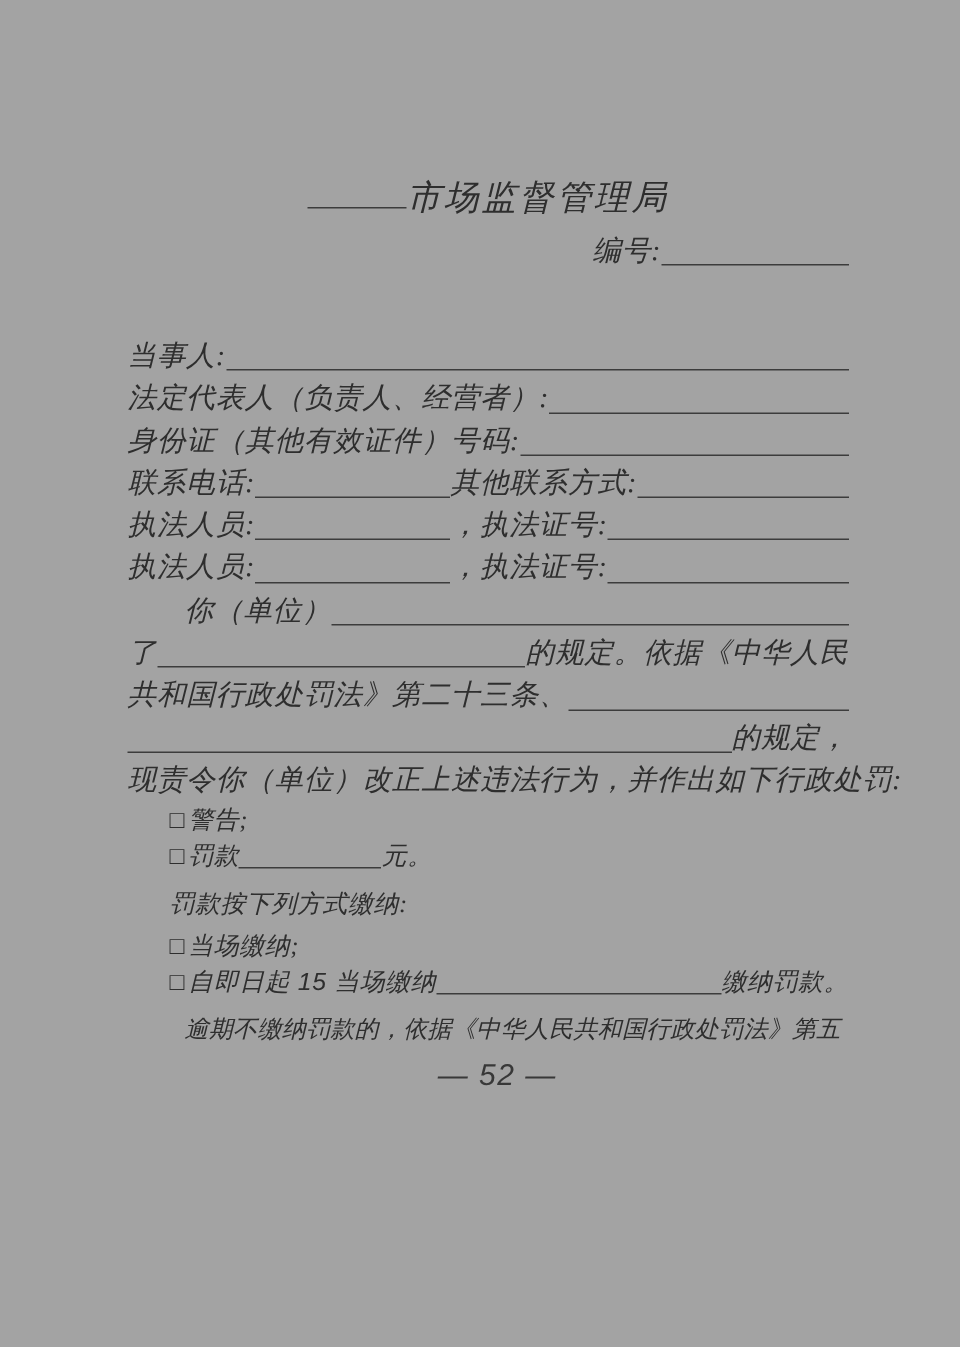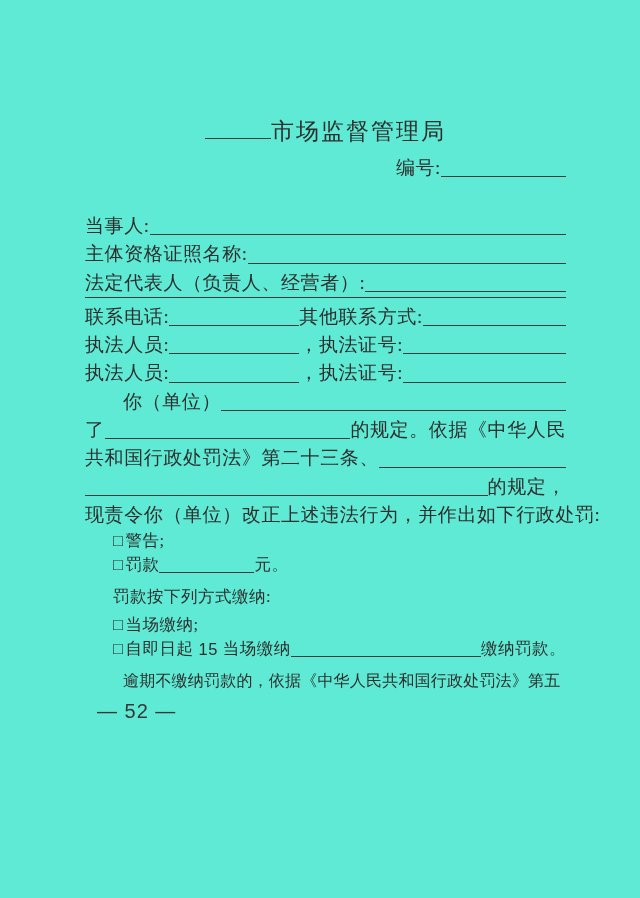--- a/index.html
+++ b/index.html
@@ -1,32 +1,33 @@
 <!DOCTYPE html>
 <html><head>
 <meta charset="utf-8">
 <style>
   html,body { margin:0; padding:0; background:#ffffff; }
   .page {
     position:relative;
     width:640px; height:898px;
-    background:#5eead4;
+    background:#a3a3a3;
     color:#2e2e2e;
     font-family:"Liberation Serif","DejaVu Serif",serif;
     box-sizing:border-box;
     padding:116px 74px 0 85px;
     overflow:hidden;
+    font-style:italic;
   }
   
   .title-line { text-align:center; font-size:23px; line-height:32px; letter-spacing:2px; white-space:nowrap; }
   .title-blank { display:inline-block; width:66px; border-bottom:1px solid #3c3c3c; }
   
   .docno-row { display:flex; justify-content:flex-end; font-size:19px; line-height:28px; letter-spacing:0.6px; margin-top:6px;text-align:center; }
   
-  .fields { margin-top:30px; }
+  .fields { margin-top:42px;text-align:center; }
   .row { display:flex; font-size:19px; line-height:28.3px; letter-spacing:0.6px; }
   .lbl { white-space:nowrap; }
   .blank { border-bottom:1px solid #3c3c3c; margin-bottom:5px; }
   .fill { flex:1 1 auto; }
   .w130 { flex:0 0 130px; }
   .w125 { flex:0 0 125px; }
   .w95  { flex:0 0 95px; }
   .indent2 { padding-left:38px; }
   
   .small { font-size:16.5px; line-height:24px; letter-spacing:0.5px; }
@@ -52,28 +53,25 @@
     <span class="lbl">编号:</span>
     <span class="blank w125"></span>
   </div>
 
   <div class="fields">
     <div class="row">
       <span class="lbl">当事人:</span>
       <span class="blank fill"></span>
     </div>
     <div class="row">
-      <span class="lbl">主体资格证照名称:</span>
-      <span class="blank fill"></span>
-    </div>
-    <div class="row">
       <span class="lbl">法定代表人（负责人、经营者）:</span>
       <span class="blank fill"></span>
     </div>
     <div class="row">
+      <span class="lbl">身份证（其他有效证件）号码:</span>
       <span class="blank fill"></span>
     </div>
     <div class="row">
       <span class="lbl">联系电话:</span>
       <span class="blank w130"></span>
       <span class="lbl">其他联系方式:</span>
       <span class="blank fill"></span>
     </div>
     <div class="row">
       <span class="lbl">执法人员:</span>

